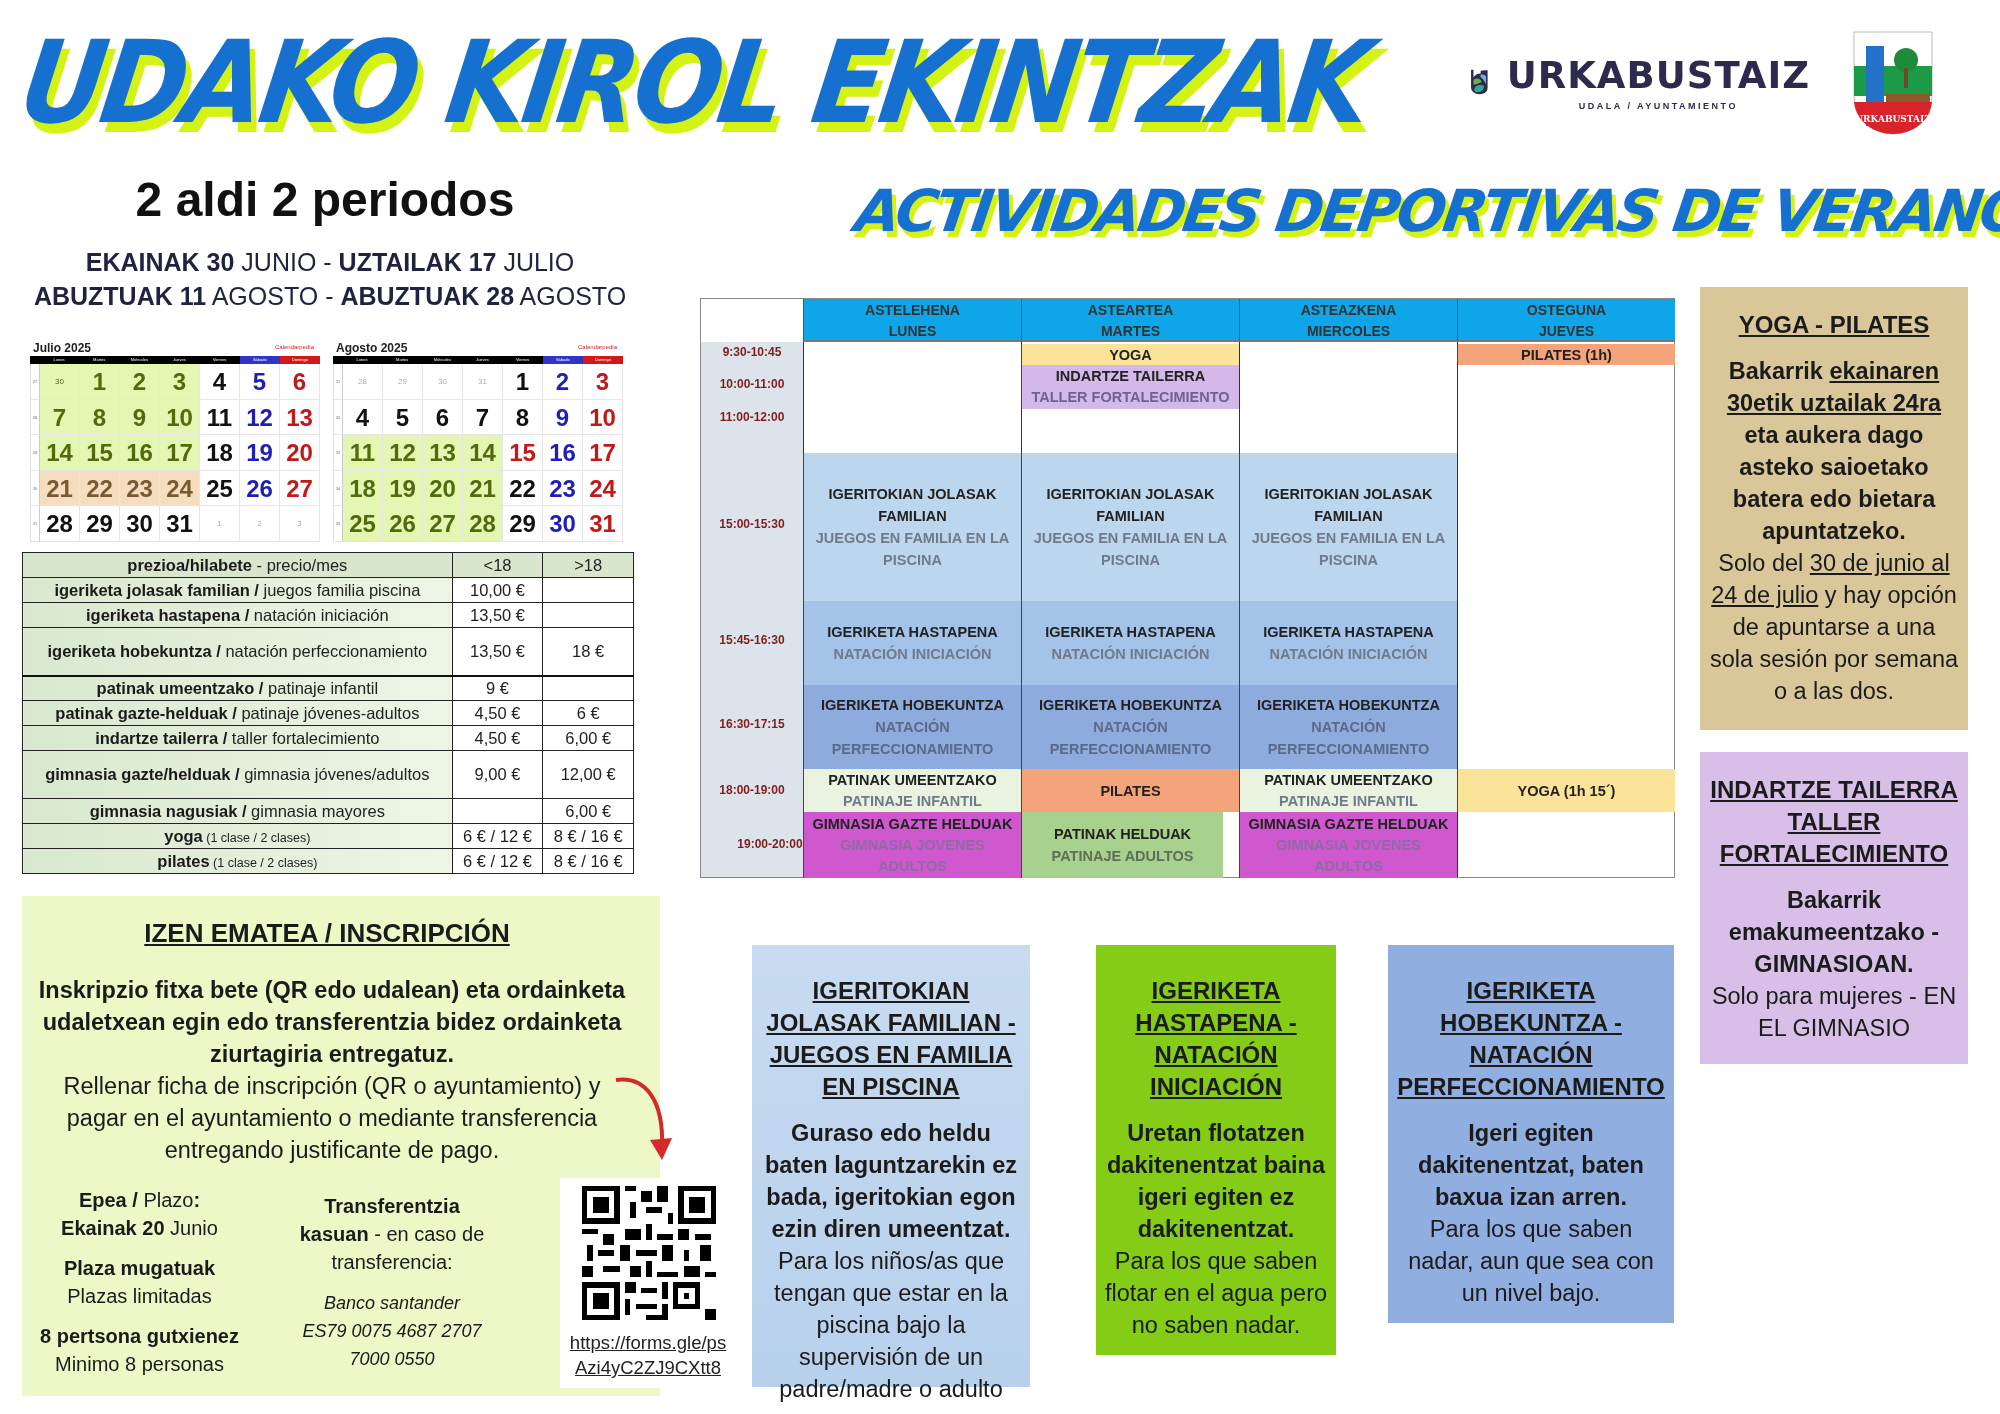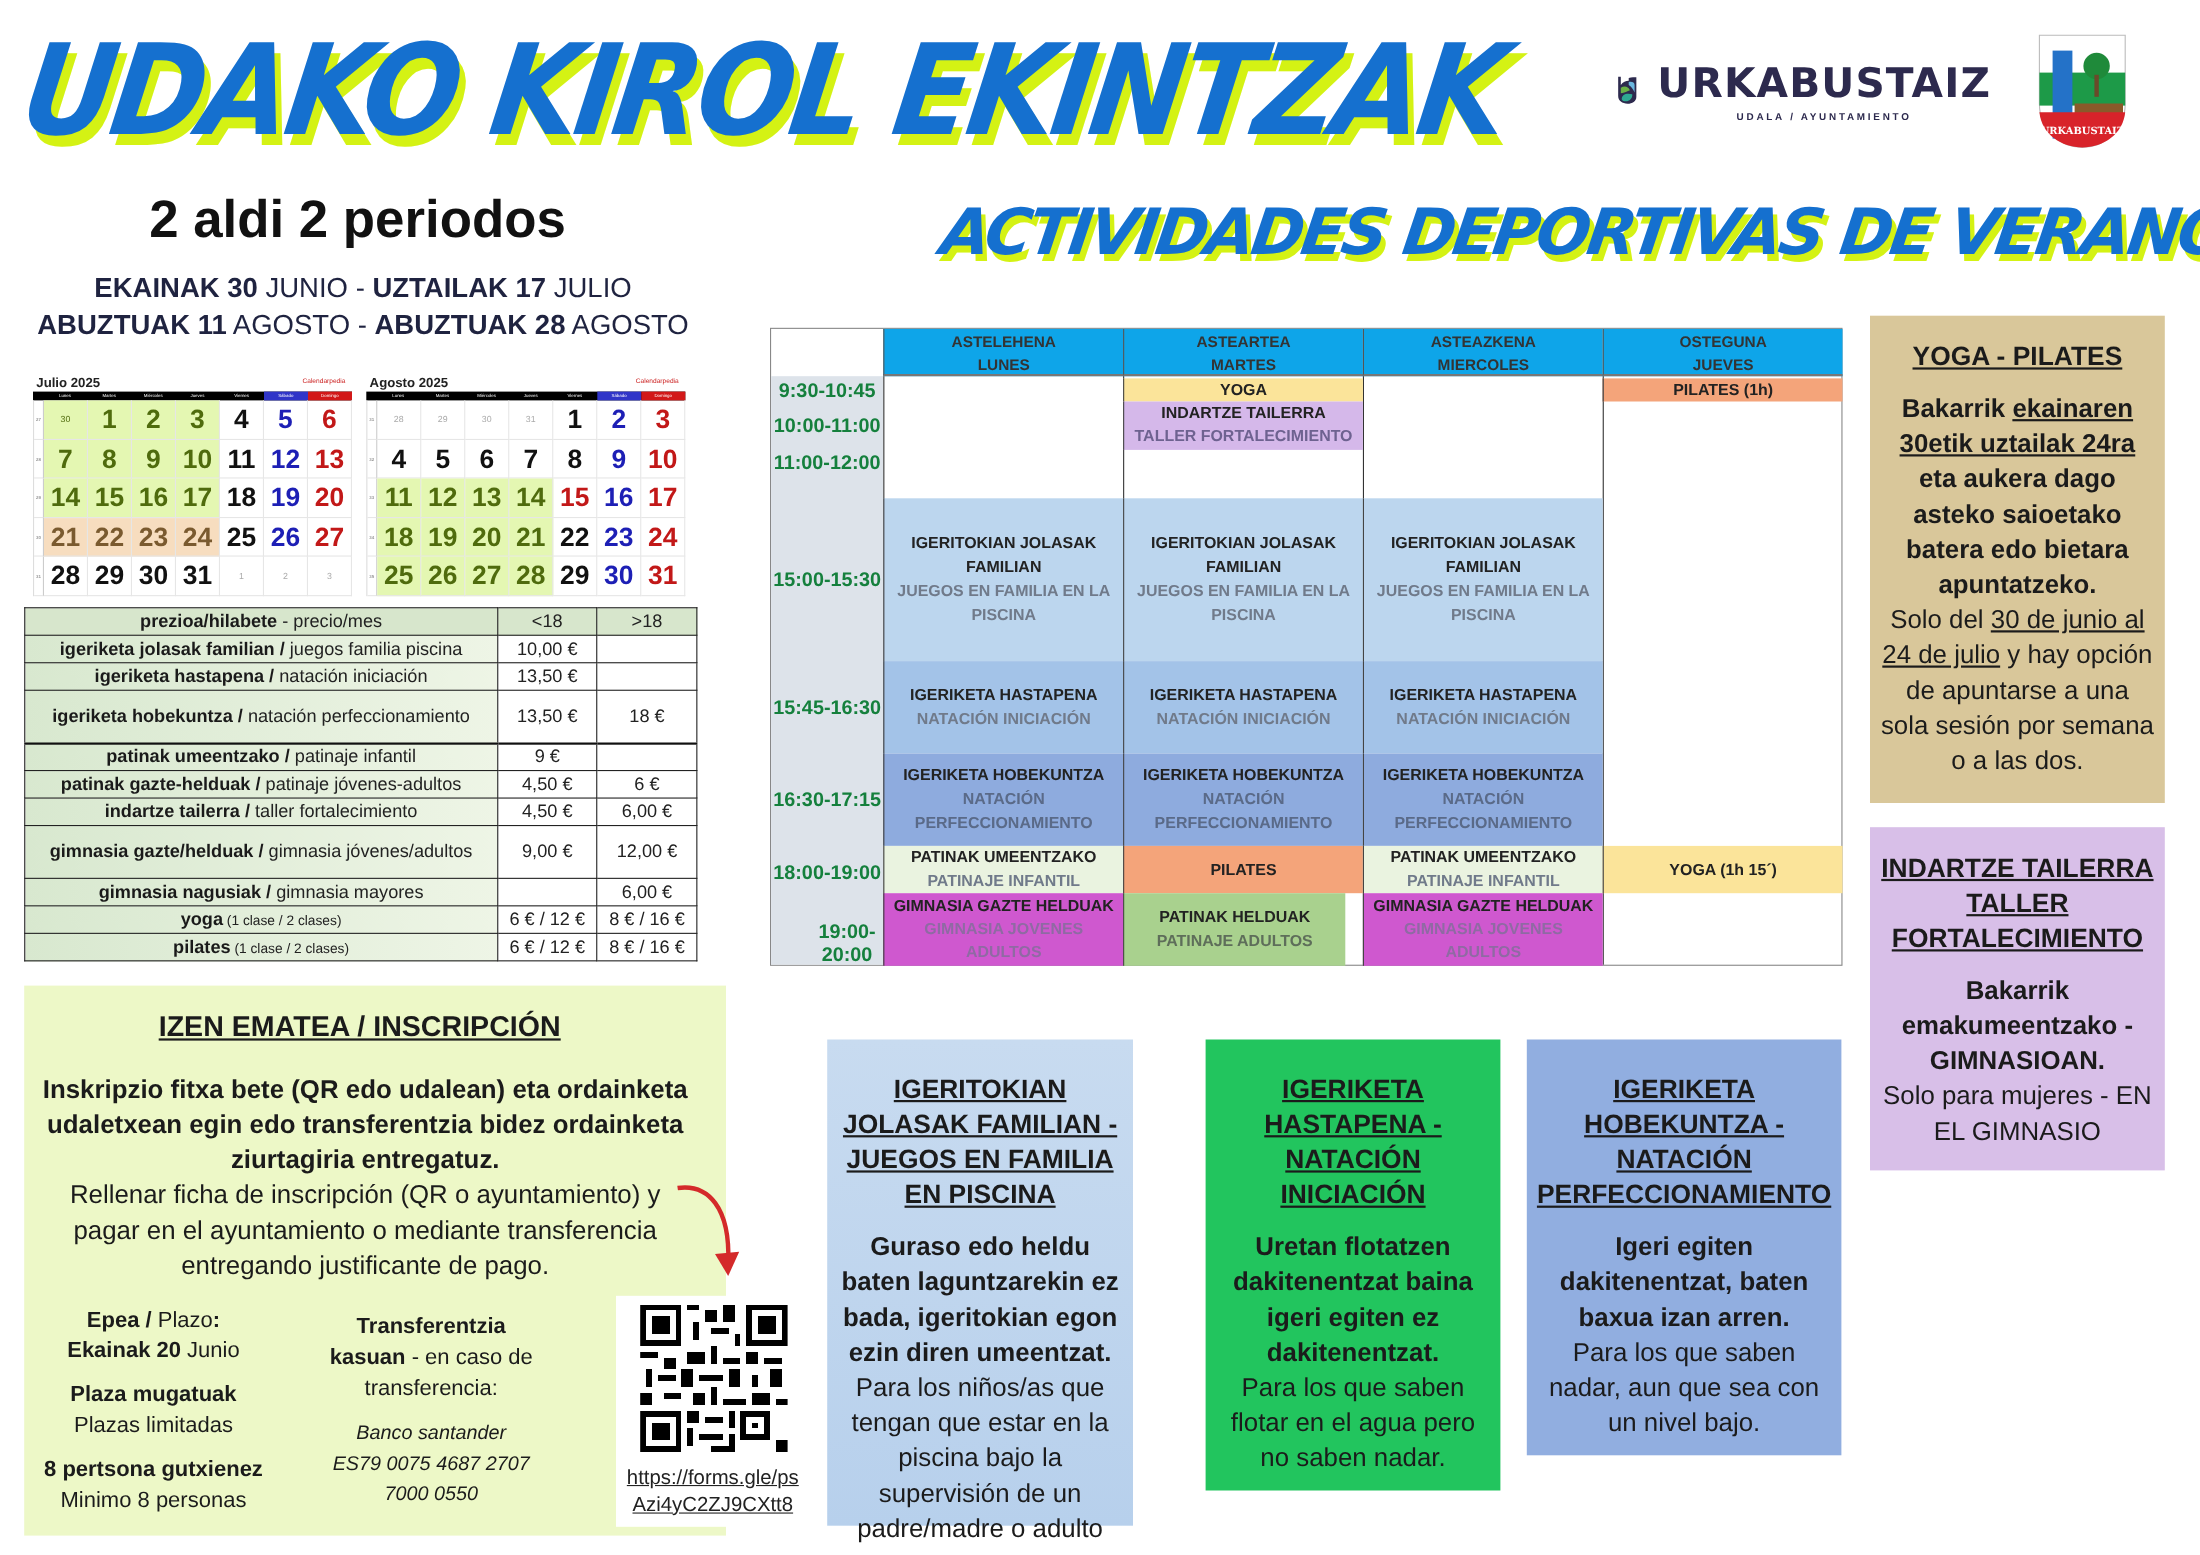--- a/index.html
+++ b/index.html
@@ -64,37 +64,37 @@
   .price td.val { width: 91px; background: #fff; }
   .price tr.hdr td { background: #d7e6cc; }
   .price tr.tall td { height: 48px; }
   .price b { font-weight: bold; color: #1a1a1a; }
   .price .small { font-size: 12.5px; }
   .price tr.thick td { border-bottom: 2px solid #111; }
 
   
   .sched { left: 700px; top: 298px; width: 975px; height: 580px; border: 1px solid #888; }
   .sch-col-time { position: absolute; left: 0; top: 43px; width: 102px; bottom: 0; background: #dde3ea; }
-  .sch-time { position: absolute; left: 0; width: 102px; text-align: center; font-size: 18px; font-weight: bold; color: #15803d; font-family: "Liberation Sans", sans-serif; }
+  .sch-time { position: absolute; left: 0; width: 102px; text-align: center; font-size: 12px; font-weight: bold; color: #7f1d1d; font-family: "Liberation Sans", sans-serif; }
   .sch-head { position: absolute; top: 0; height: 43px; background: #0ea5e9; border-left: 1px solid #555; text-align: center; font-size: 14px; font-weight: bold; color: #333; line-height: 21px; padding-top: 1px; border-bottom: 2px solid #777; }
   .sch-cell { position: absolute; display: flex; flex-direction: column; justify-content: center; align-items: center; text-align: center; font-size: 14.5px; font-weight: bold; line-height: 22px; color: #222; border-left: 1px solid #444; padding: 0 4px; font-family: "Liberation Sans", sans-serif; }
   .sch-cell .es { color: #707a8a; font-weight: bold; }
   .sch-col-line { position: absolute; top: 43px; bottom: 0; width: 1px; background: #333; }
 
   
   .box { position: absolute; text-align: center; font-family: "Liberation Sans", sans-serif; color: #1b1b1b; }
   .box h3 { font-size: 24px; font-weight: bold; text-decoration: underline; line-height: 32px; margin-bottom: 14px; }
   .box p.eu { font-size: 23.5px; font-weight: bold; line-height: 32px; }
   .box p.es { font-size: 23.5px; line-height: 32px; }
   .box u { text-decoration: underline; }
 
   .yoga-box { left: 1700px; top: 287px; width: 268px; height: 443px; background: #d9c79a; padding: 22px 8px 0; }
   .indar-box { left: 1700px; top: 752px; width: 268px; height: 312px; background: #d8bfe8; padding: 22px 8px 0; }
   .b1 { left: 752px; top: 945px; width: 278px; height: 442px; background: linear-gradient(180deg, #c8dbf0, #b7d0ec); padding: 30px 10px 0; }
-  .b2 { left: 1096px; top: 945px; width: 268px; height: 410px; background: #22c55e; padding: 30px 8px 0; }
+  .b2 { left: 1096px; top: 945px; width: 240px; height: 410px; background: #84cc16; padding: 30px 8px 0; }
   .b3 { left: 1388px; top: 945px; width: 286px; height: 378px; background: #91aee0; padding: 30px 8px 0; }
 
   
   .insc { left: 22px; top: 896px; width: 638px; height: 500px; background: #edf8c7; }
   .insc h3 { position: absolute; left: 0; width: 610px; top: 22px; font-size: 26px; font-weight: bold; text-decoration: underline; text-align: center; }
   .insc .eu { position: absolute; left: 10px; width: 600px; top: 78px; font-size: 23.5px; font-weight: bold; line-height: 32px; text-align: center; }
   .insc .es { position: absolute; left: 10px; width: 600px; top: 174px; font-size: 23.5px; line-height: 32px; text-align: center; }
   .insc .col { position: absolute; text-align: center; font-size: 20px; line-height: 28px; }
   .insc .col b { font-weight: bold; }
   .insc .col i { font-style: italic; font-size: 18px; line-height: 26px; }

